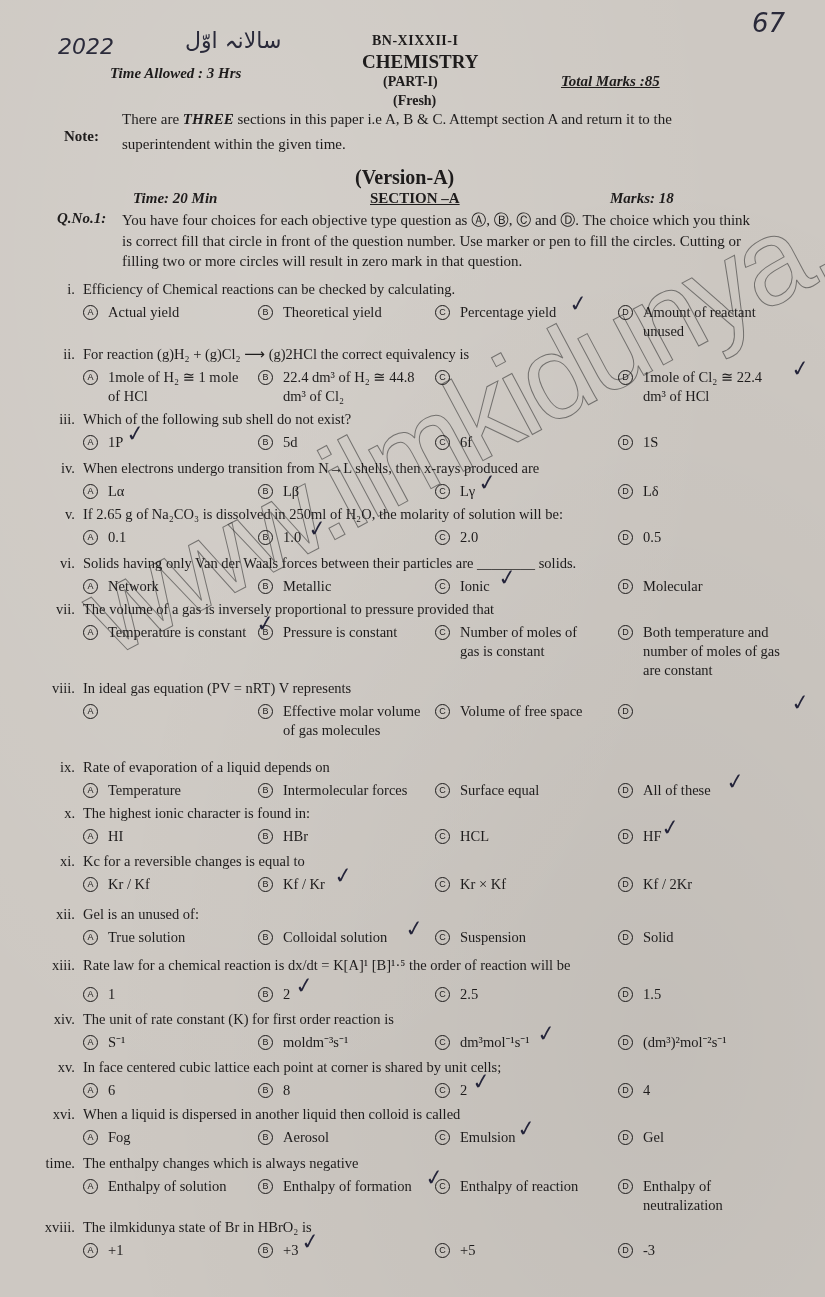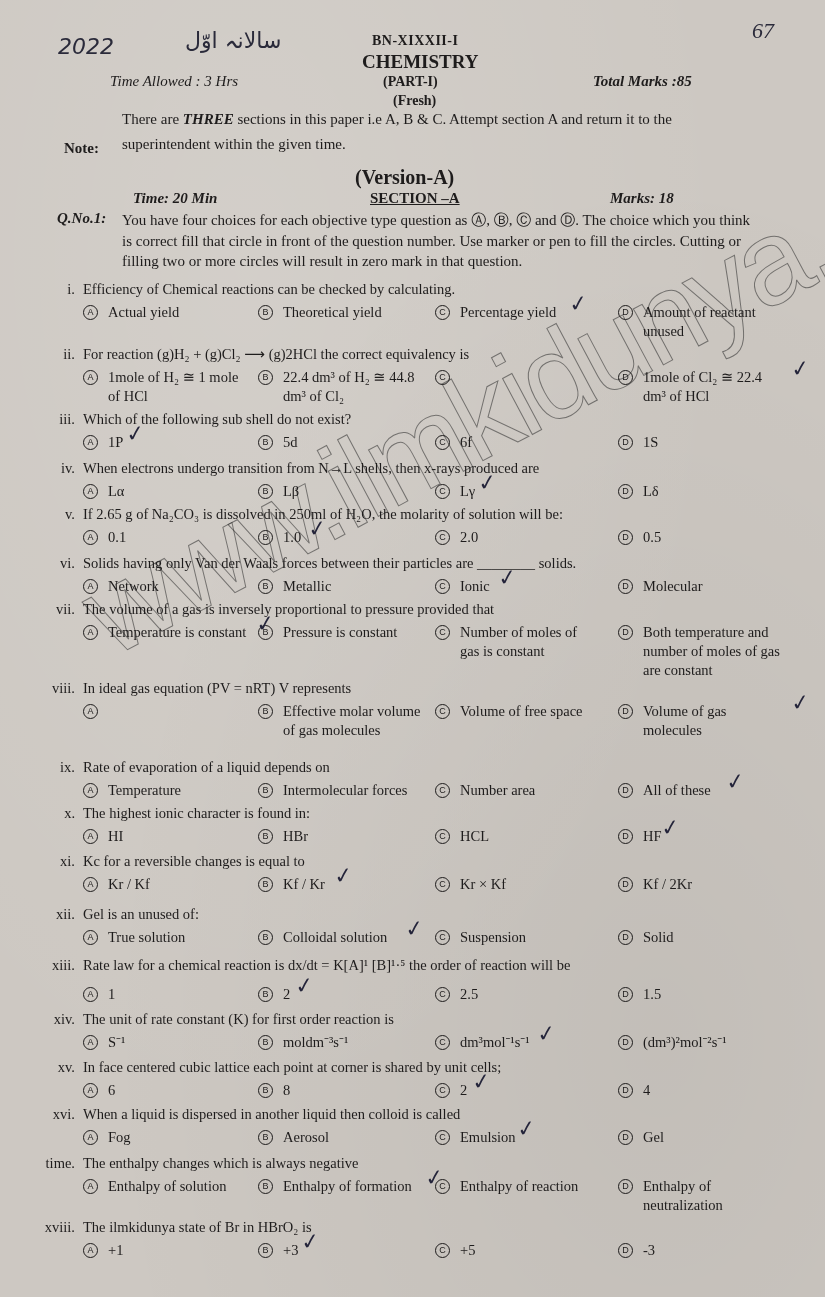--- a/index.html
+++ b/index.html
@@ -16,23 +16,23 @@
       radial-gradient(ellipse at 30% 20%, rgba(255,255,255,0.12), transparent 60%),
       radial-gradient(ellipse at 80% 80%, rgba(0,0,0,0.05), transparent 60%),
       #cdc8c2;
   }
   .abs { position: absolute; white-space: nowrap; }
   .hand { font-family: "DejaVu Sans", sans-serif; color: #2a2a3a; font-style: italic; }
   .head-code { font-family: "Liberation Serif", serif; font-weight: bold; font-size: 14px; left: 372px; top: 33px; letter-spacing: 0.5px; }
   .head-subject { font-weight: bold; font-size: 19px; left: 362px; top: 51px; }
   .head-part { font-weight: bold; font-size: 14px; left: 383px; top: 74px; }
   .head-fresh { font-weight: bold; font-size: 14px; left: 393px; top: 93px; }
-  .time-allowed { font-weight: normal; font-style: italic; font-size: 15px; left: 110px; top: 73px; }
-  .total-marks { font-weight: bold; font-style: italic; font-size: 15px; left: 593px; top: 73px; }
-  .note-label { font-weight: bold; font-size: 15px; left: 64px; top: 140px; }
+  .time-allowed { font-weight: bold; font-style: italic; font-size: 15px; left: 110px; top: 65px; }
+  .total-marks { font-weight: bold; font-style: italic; font-size: 15px; left: 561px; top: 73px; text-decoration: underline; }
+  .note-label { font-weight: bold; font-size: 15px; left: 64px; top: 128px; }
   .note-text { font-size: 15px; left: 122px; top: 107px; width: 640px; white-space: normal; line-height: 25px; }
   .version { font-weight: bold; font-size: 20px; left: 355px; top: 166px; }
   .sec-time { font-weight: bold; font-style: italic; font-size: 15px; left: 133px; top: 190px; }
   .sec-title { font-weight: bold; font-size: 15px; left: 370px; top: 190px; text-decoration: underline; }
   .sec-marks { font-weight: bold; font-style: italic; font-size: 15px; left: 610px; top: 190px; }
   .q-label { font-weight: bold; font-style: italic; font-size: 15px; left: 57px; top: 210px; }
   .q-instr { font-size: 15px; left: 122px; top: 210px; width: 640px; white-space: normal; line-height: 20.5px; }
 
   .q { position: absolute; left: 0; width: 825px; font-size: 14.5px; }
   .q .num { position: absolute; width: 75px; text-align: right; left: 0; top: 0; }
@@ -53,21 +53,21 @@
 </style>
 </head>
 <body>
 
 <div class="paper"></div>
 
 <div class="watermark" style="left:60px; top:560px;">www.ilmkidunya.com</div>
 
 <div class="abs hand" style="left:58px; top:34px; font-size:22px;">2022</div>
 <div class="abs hand" style="left:185px; top:28px; font-size:22px; font-style:normal;" dir="rtl">سالانہ اوّل</div>
-<div class="abs hand" style="left:752px; top:18px; font-size:22px;font-family:Liberation Serif, serif;">67</div>
+<div class="abs hand" style="left:752px; top:8px; font-size:26px;">67</div>
 
 <div class="abs head-code">BN-XIXXII-I</div>
 <div class="abs head-subject">CHEMISTRY</div>
 <div class="abs head-part">(PART-I)</div>
 <div class="abs head-fresh">(Fresh)</div>
 <div class="abs time-allowed">Time Allowed : 3 Hrs</div>
 <div class="abs total-marks">Total Marks :85</div>
 
 <div class="abs note-label">Note:</div>
 <div class="abs note-text"><span>There are </span><b><i>THREE</i></b><span> sections in this paper i.e A, B &amp; C. Attempt section A and return it to the superintendent within the given time.</span></div>
@@ -236,38 +236,37 @@
       <div class="opt" style="left: 258px; top: 22px; width: 165px;">
         <span class="circ">B</span>
         <span class="otext">Effective molar volume of gas molecules</span>
       </div>
       <div class="opt" style="left: 435px; top: 22px; width: 165px;">
         <span class="circ">C</span>
         <span class="otext">Volume of free space</span>
       </div>
       <div class="opt" style="left: 618px; top: 22px; width: 165px;">
         <span class="circ">D</span>
-        <span class="otext">Volume of gas molecules</span>
       </div>
       <span class="tick" style="left: 791px; top: 10px;">✓</span>
     </div>
     <div class="q" style="top: 759px;">
       <div class="num">ix.</div>
       <div class="stem">Rate of evaporation of a liquid depends on</div>
       <div class="opt" style="left: 83px; top: 22px; width: 165px;">
         <span class="circ">A</span>
         <span class="otext">Temperature</span>
       </div>
       <div class="opt" style="left: 258px; top: 22px; width: 165px;">
         <span class="circ">B</span>
         <span class="otext">Intermolecular forces</span>
       </div>
       <div class="opt" style="left: 435px; top: 22px; width: 165px;">
         <span class="circ">C</span>
-        <span class="otext">Number area</span>
+        <span class="otext">Surface equal</span>
       </div>
       <div class="opt" style="left: 618px; top: 22px; width: 165px;">
         <span class="circ">D</span>
         <span class="otext">All of these</span>
       </div>
       <span class="tick" style="left: 726px; top: 10px;">✓</span>
     </div>
     <div class="q" style="top: 805px;">
       <div class="num">x.</div>
       <div class="stem">The highest ionic character is found in:</div>

